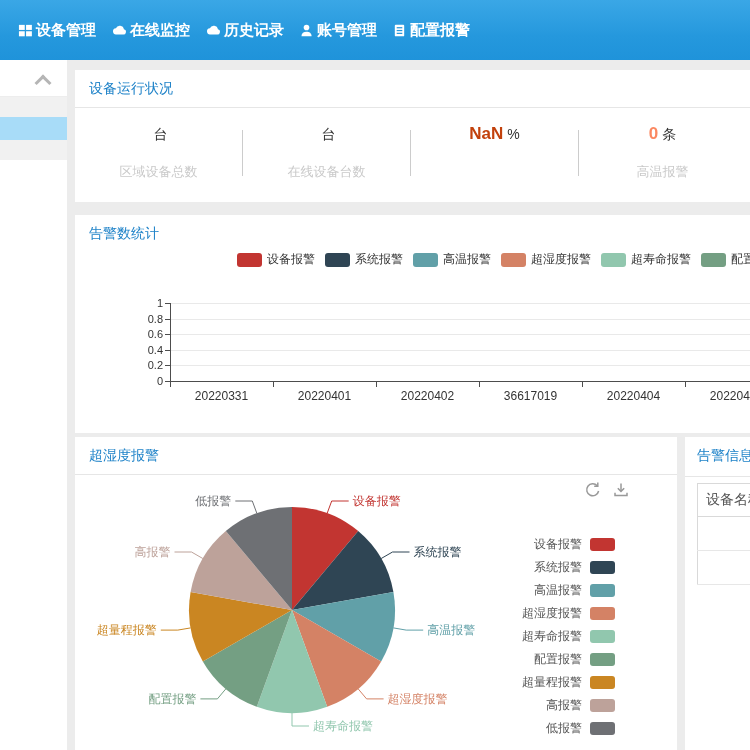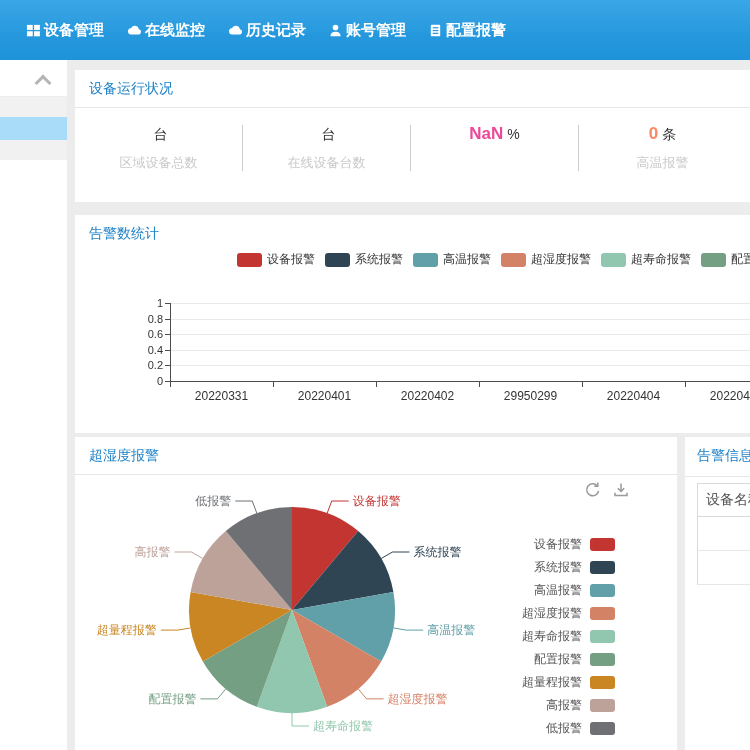--- a/index.html
+++ b/index.html
@@ -6,22 +6,22 @@
   body {
     width:750px; height:750px; overflow:hidden; position:relative;
     background:#ececec;
     font-family:"Liberation Sans","DejaVu Sans",sans-serif;
     -webkit-font-smoothing:antialiased;
   }
   
   .topnav {
     position:absolute; top:0; left:0; width:750px; height:60px;
     background:linear-gradient(180deg,#3aa7e6 0%,#2598dd 60%,#1f93da 100%);
-    display:flex; align-items:center; gap:22px;
-    padding-left:26px; box-sizing:border-box;
+    display:flex; align-items:center; gap:15px;
+    padding-left:18px; box-sizing:border-box;
   }
   .nav-item {
     display:flex; align-items:center; gap:3px;
     color:#fff; font-size:15px; font-weight:bold; cursor:pointer;
     white-space:nowrap;
   }
   .nav-icon { display:flex; align-items:center; }
   
   .sidebar { position:absolute; top:60px; left:0; width:67px; bottom:0; background:#fff; }
   .sidebar-header { height:36px; border-bottom:1px solid #ededed; position:relative; }
@@ -40,21 +40,21 @@
   #panel-status { left:75px; top:70px; width:705px; height:132px; }
   #panel-line   { left:75px; top:215px; width:705px; height:218px; }
   #panel-pie    { left:75px; top:437px; width:602px; height:400px; }
   #panel-alarm  { left:685px; top:437px; width:300px; height:313px; }
   
   .stats-row { display:flex; margin-top:16px; }
   .stat { width:167px; text-align:center; }
   .stat-value-line { font-size:17px; height:22px; }
   .stat-value { font-weight:bold; }
   .stat-unit { font-size:14px; color:#333; margin-left:4px; font-weight:normal; }
-  .stat-label { margin-top:8px; font-size:13px; color:#c9c9c9; }
+  .stat-label { margin-top:17px; font-size:13px; color:#c9c9c9; }
   .stat-divider { width:1px; background:#ccc; height:46px; align-self:center; }
   
   .legend-row { position:absolute; left:162px; top:36px; display:flex; align-items:center; white-space:nowrap; }
   .legend-item { display:flex; align-items:center; margin-right:10px; font-size:12px; color:#333; cursor:pointer; }
   .legend-swatch { width:25px; height:14px; border-radius:3px; margin-right:5px; }
   .linechart { position:absolute; left:0; top:0; right:0; bottom:0; }
   .gridline { position:absolute; left:95px; width:700px; height:1px; background:#e9e9e9; }
   .axis-line { position:absolute; background:#4d4d4d; }
   .ytick { position:absolute; width:5px; height:1px; background:#4d4d4d; left:90px; }
   .xtick { position:absolute; width:1px; height:5px; background:#4d4d4d; top:167px; }
@@ -151,21 +151,21 @@
         <div class="stat-value-line"><span class="stat-value" style="color:#333333"></span><span class="stat-unit">台</span></div>
         <div class="stat-label">区域设备总数</div>
       </div>
       <div class="stat-divider"></div>
       <div class="stat">
         <div class="stat-value-line"><span class="stat-value" style="color:#333333"></span><span class="stat-unit">台</span></div>
         <div class="stat-label">在线设备台数</div>
       </div>
       <div class="stat-divider"></div>
       <div class="stat">
-        <div class="stat-value-line"><span class="stat-value" style="color:#ec4899">NaN</span><span class="stat-unit">%</span></div>
+        <div class="stat-value-line"><span class="stat-value" style="color:#c2410c">NaN</span><span class="stat-unit">%</span></div>
       </div>
       <div class="stat-divider"></div>
       <div class="stat">
         <div class="stat-value-line"><span class="stat-value" style="color:#fb8861">0</span><span class="stat-unit">条</span></div>
         <div class="stat-label">高温报警</div>
       </div>
     </div>
 </div>
 
 <div class="panel" id="panel-line">
@@ -216,21 +216,21 @@
       <div class="ylabel" style="top:82px">1</div>
       <div class="axis-line" style="left:95px;top:88px;width:1px;height:79px"></div>
       <div class="axis-line" style="left:95px;top:166px;width:700px;height:1px"></div>
       <div class="xtick" style="left:95px"></div>
       <div class="xlabel" style="left:95px">20220331</div>
       <div class="xtick" style="left:198px"></div>
       <div class="xlabel" style="left:198px">20220401</div>
       <div class="xtick" style="left:301px"></div>
       <div class="xlabel" style="left:301px">20220402</div>
       <div class="xtick" style="left:404px"></div>
-      <div class="xlabel" style="left:404px">29950299</div>
+      <div class="xlabel" style="left:404px">36617019</div>
       <div class="xtick" style="left:507px"></div>
       <div class="xlabel" style="left:507px">20220404</div>
       <div class="xtick" style="left:610px"></div>
       <div class="xlabel" style="left:610px">20220405</div>
     </div>
 </div>
 
 <div class="panel" id="panel-pie">
   <div class="panel-title title-divided">超湿度报警</div>
   <div class="toolbox">

